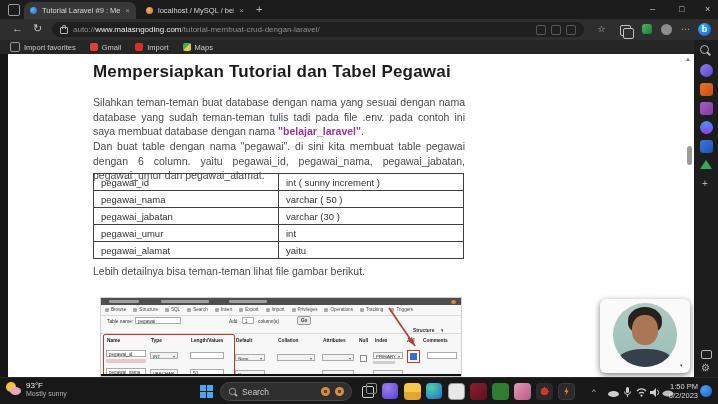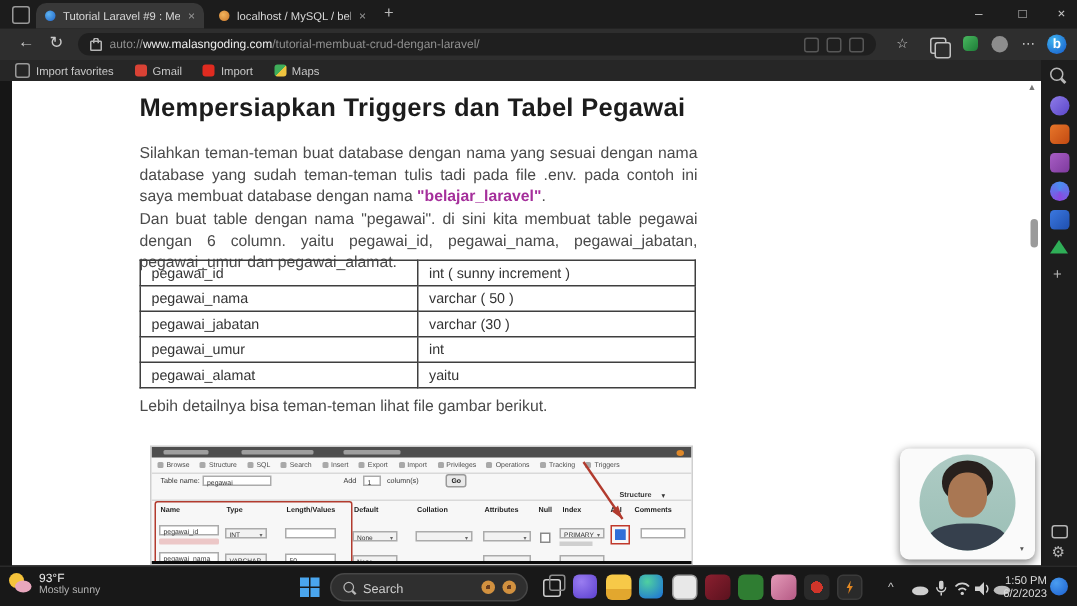--- a/index.html
+++ b/index.html
@@ -176,21 +176,21 @@
     <div class="bm">
       <span class="bmico" style="background:linear-gradient(135deg,#3fae5a 50%,#efc43f 50%);"></span>
       <span>Maps</span>
     </div>
   </div>
 
   <div class="abs viewport">
     <div class="abs scrollup">▲</div>
     <div class="abs thumb"></div>
 
-    <div class="abs h1">Mempersiapkan Triggers dan Tabel Pegawai</div>
+    <div class="abs h1">Mempersiapkan Tutorial dan Tabel Pegawai</div>
 
     <div class="abs para" style="top:41px;"><span>Silahkan teman-teman buat database dengan nama yang sesuai dengan nama database yang sudah teman-teman tulis tadi pada file .env. pada contoh ini saya membuat database dengan nama </span><span class="hl">"belajar_laravel"</span><span>.</span></div>
 
     <div class="abs para" style="top:85px;">Dan buat table dengan nama "pegawai". di sini kita membuat table pegawai dengan 6 column. yaitu pegawai_id, pegawai_nama, pegawai_jabatan, pegawai_umur dan pegawai_alamat.</div>
 
     <table class="abs dtable">
       <tbody>
           <tr>
         <td class="c1">pegawai_id</td>
         <td>int ( sunny increment )</td>

